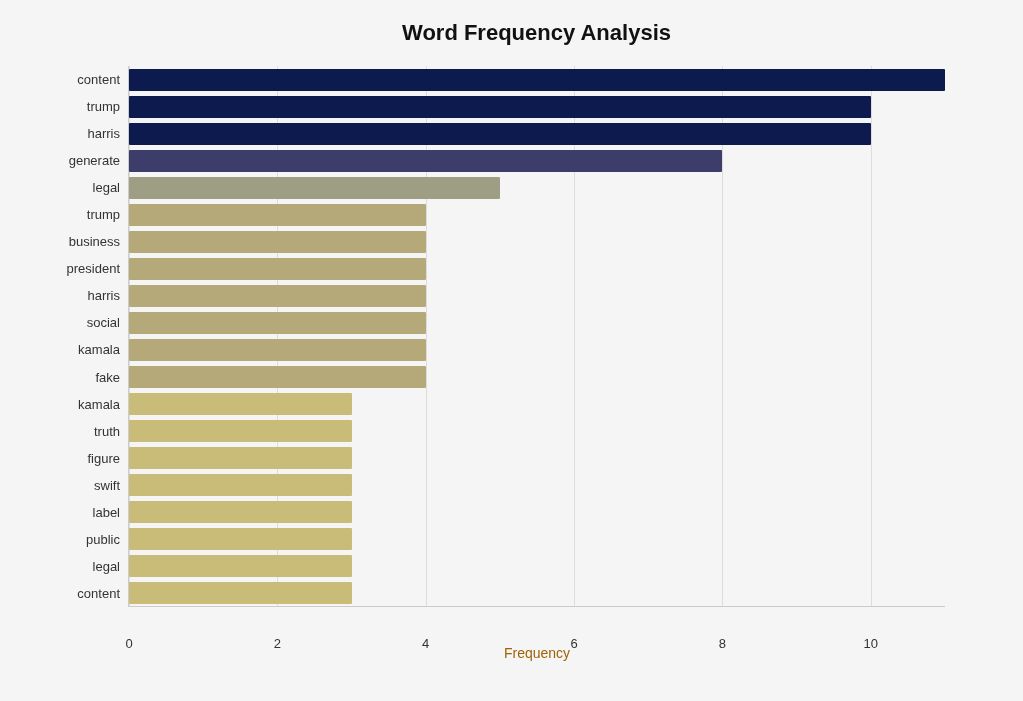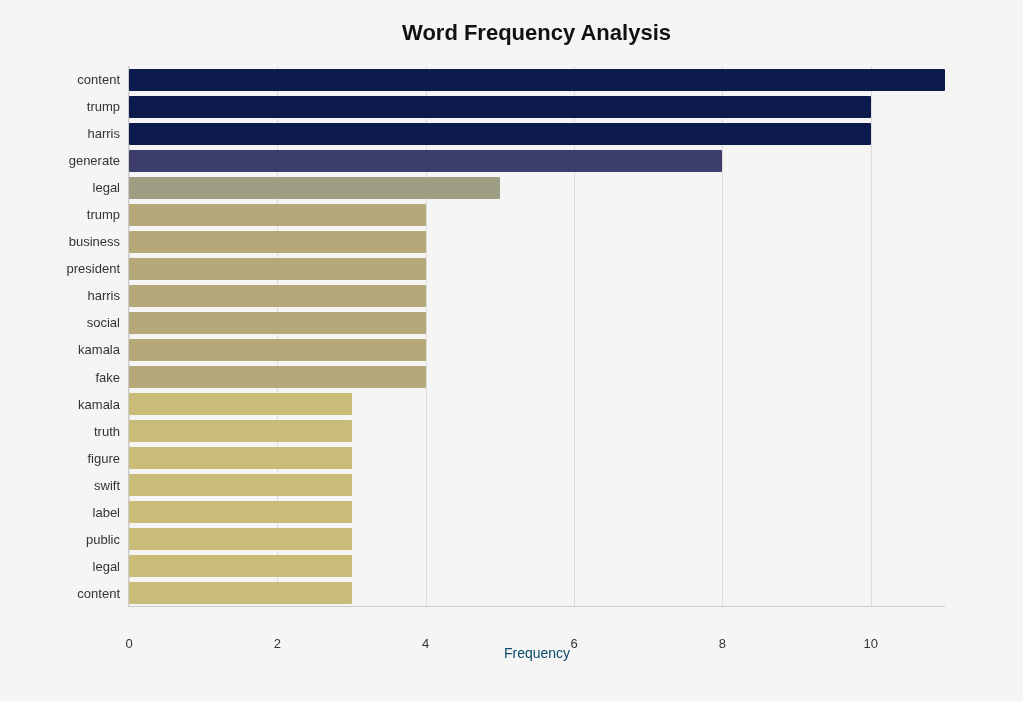--- a/index.html
+++ b/index.html
@@ -94,21 +94,21 @@
       font-size: 13px;
       color: #333;
       transform: translateX(-50%);
     }
     .x-axis-title {
       position: absolute;
       bottom: -55px;
       left: 50%;
       transform: translateX(-50%);
       font-size: 14px;
-      color: #0c4a6e;
+      color: #a16207;
       text-align: right;
     }
   </style>
 </head>
 <body>
 
 <div class="chart-container">
   <div class="chart-title">Word Frequency Analysis</div>
   <div class="chart-area">
     <div class="y-labels" id="y-labels">

